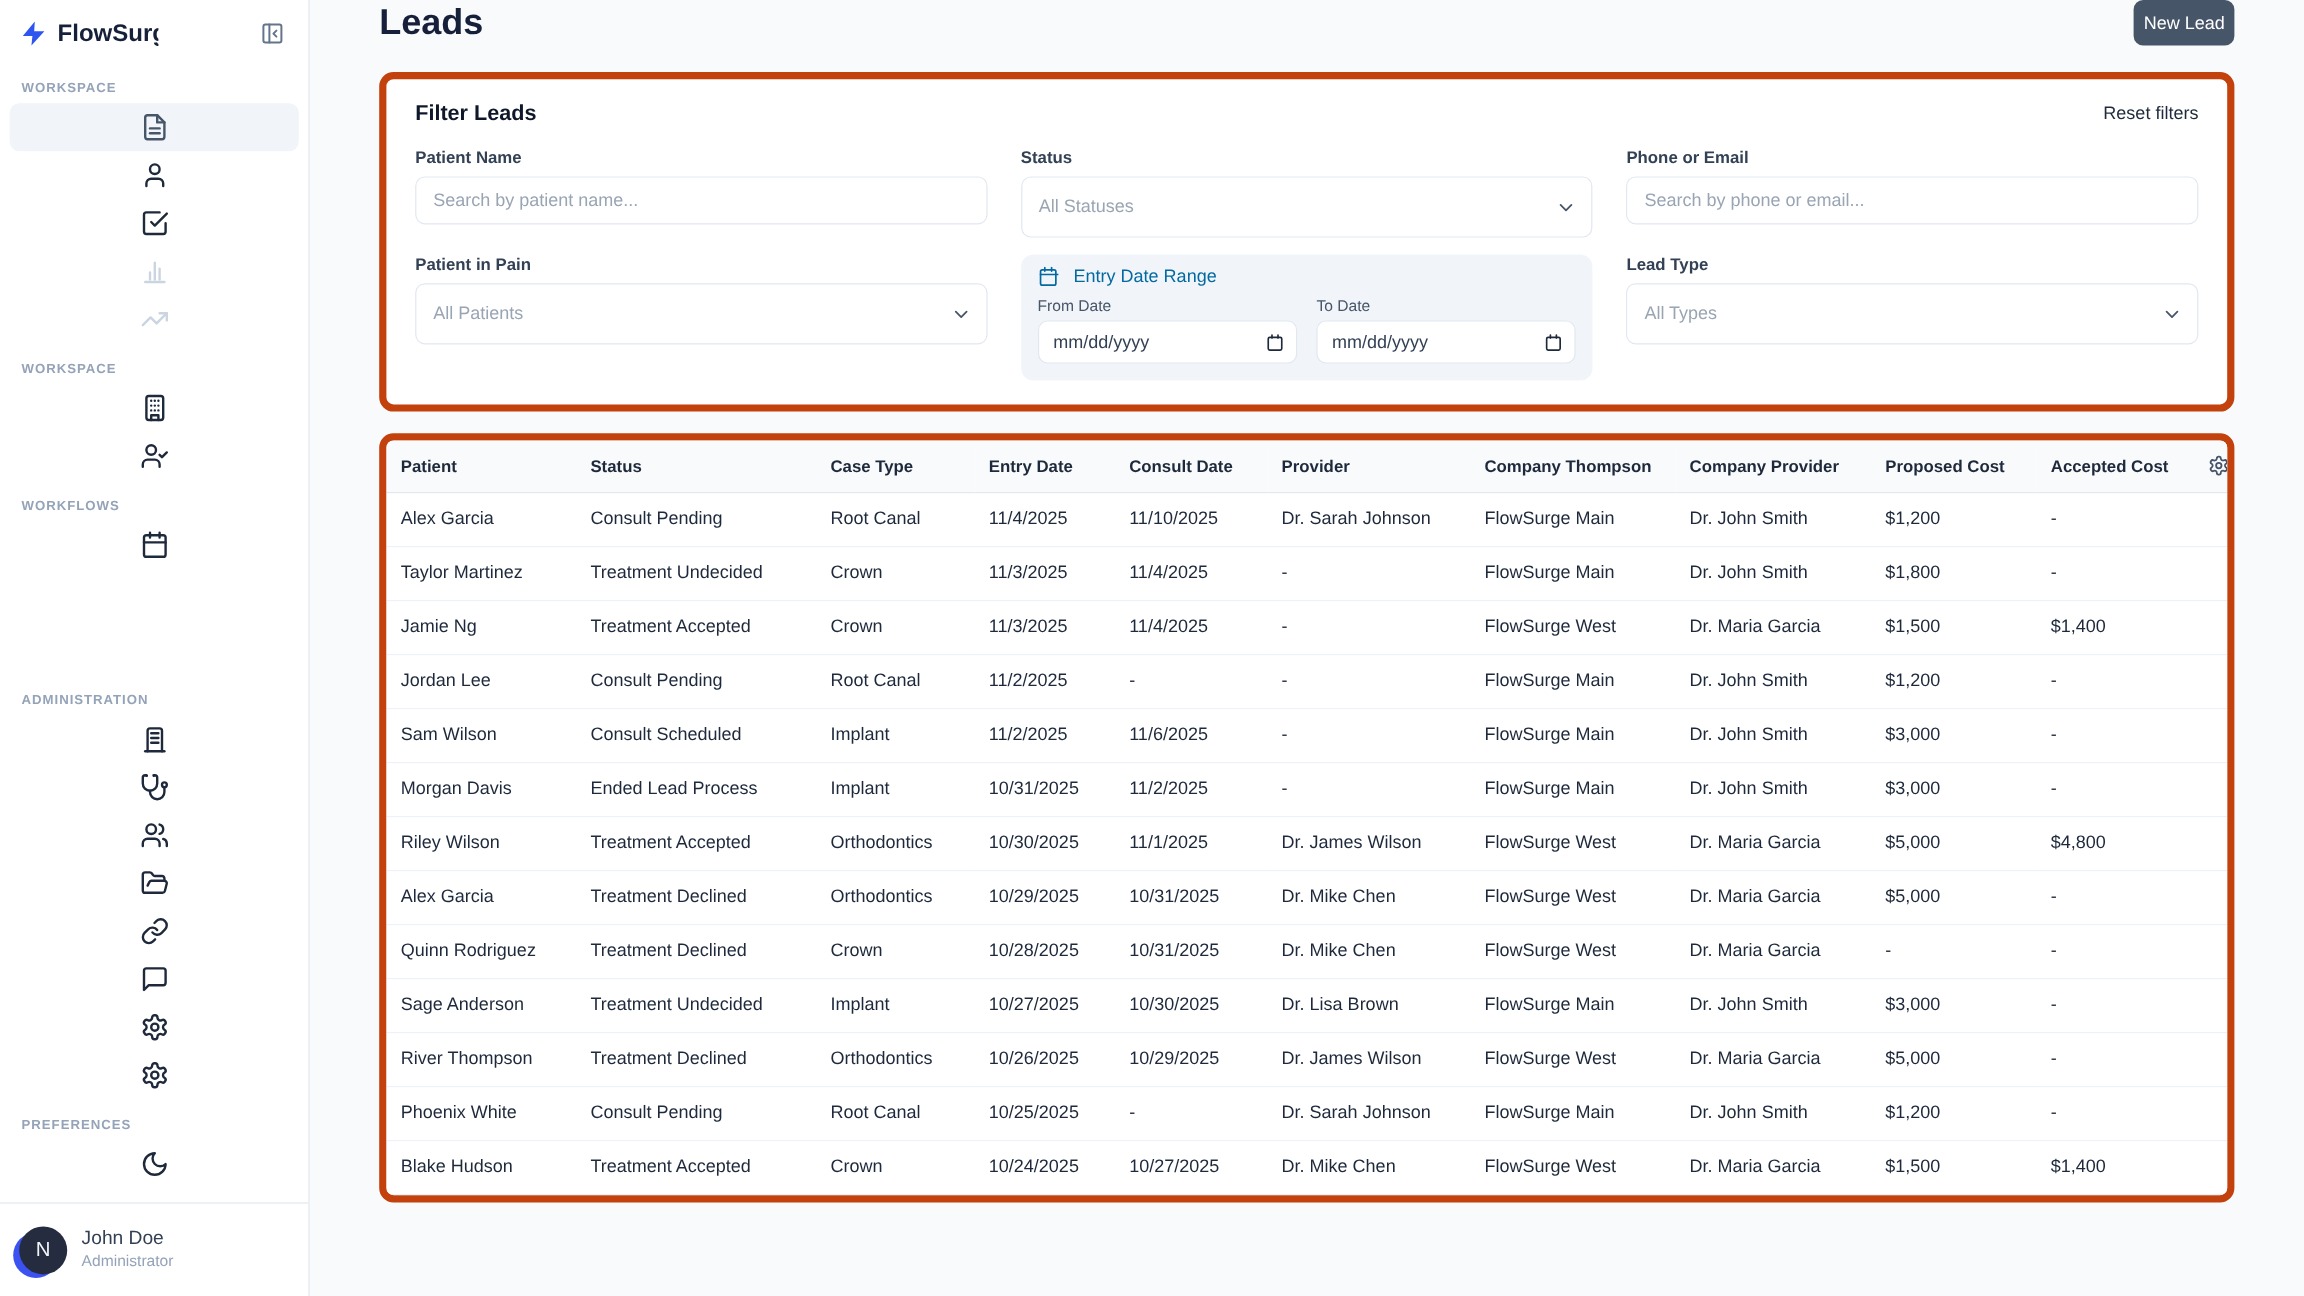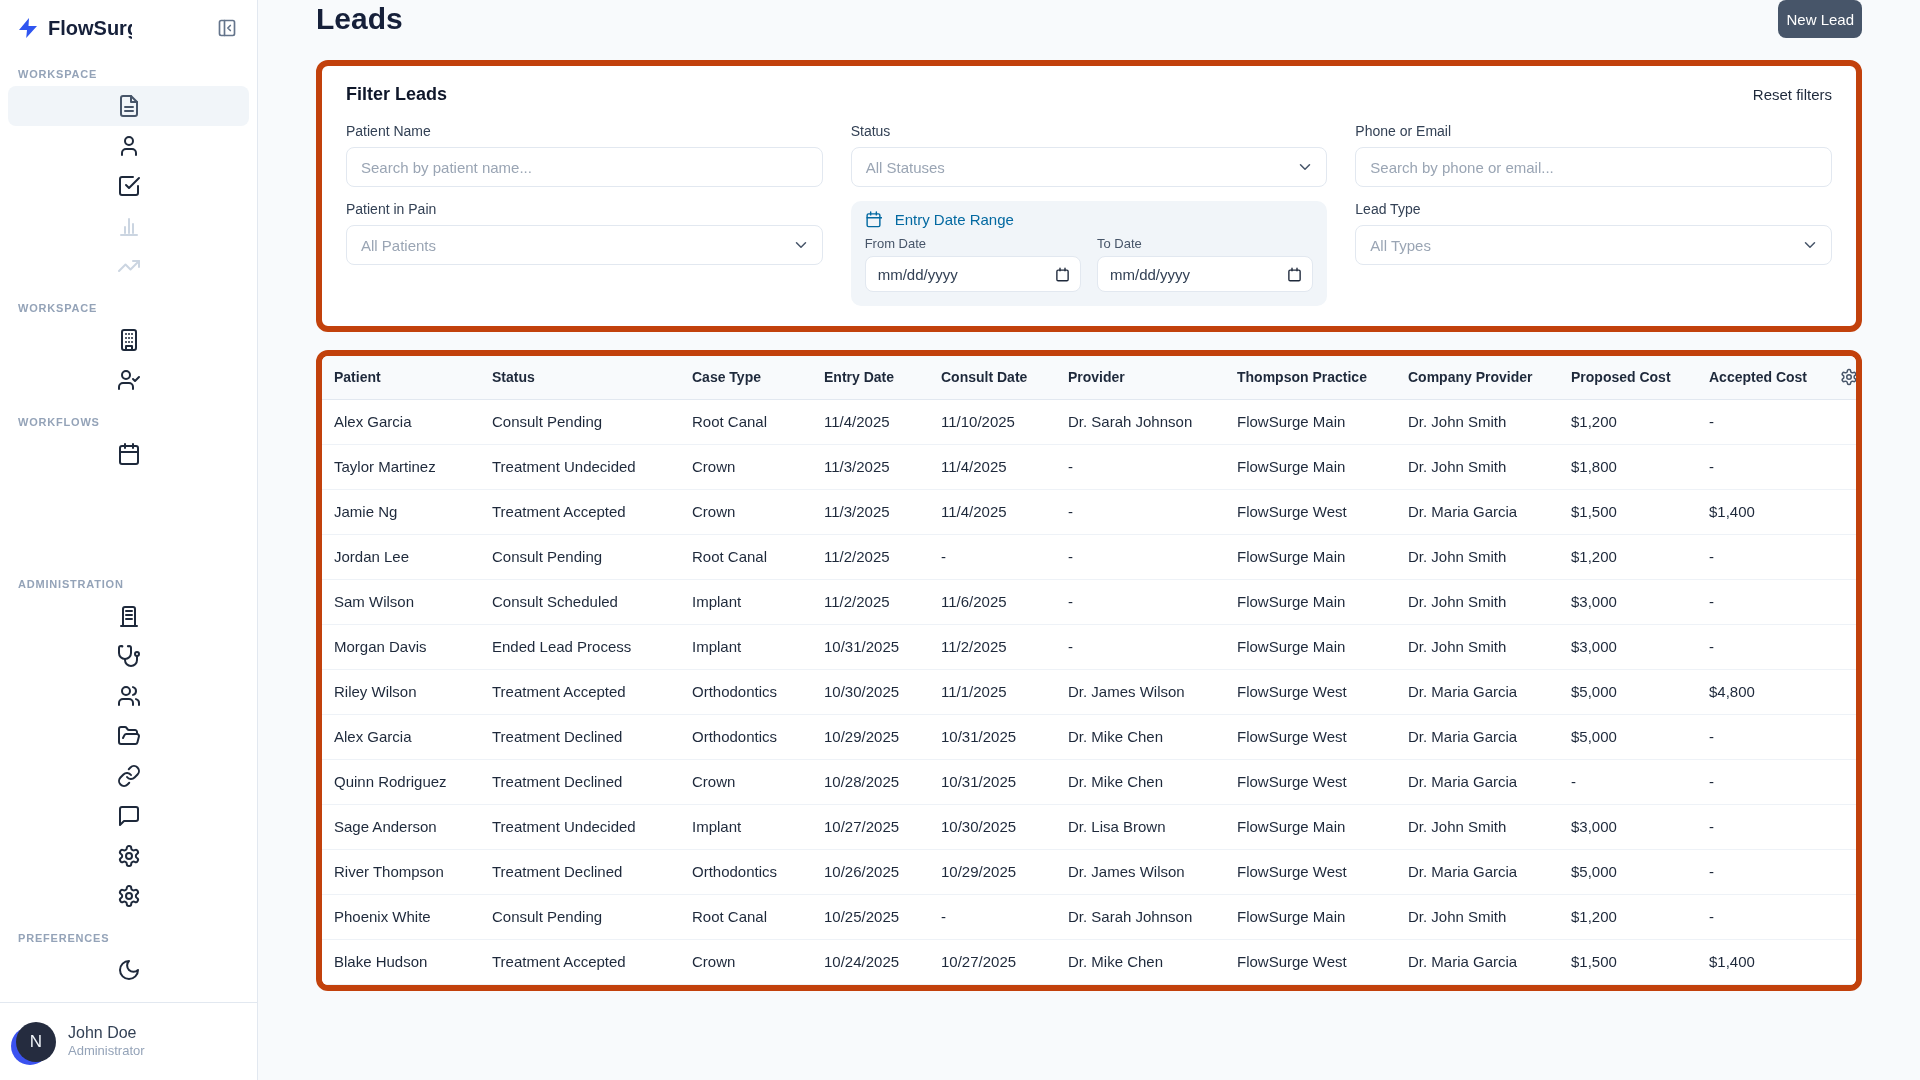--- a/index.html
+++ b/index.html
@@ -59,28 +59,28 @@
     background:#475569; color:#ffffff; border:none; border-radius:8px; height:38px;
     padding:0 8px; font-size:15px; font-family:inherit; cursor:pointer;
   }
 
   .card { background:#ffffff; border:6px solid #c2410c; border-radius:12px; }
   .filter-card { margin-top:22px; padding:18px 24px 20px; }
   .filter-head { display:flex; align-items:center; justify-content:space-between; margin-bottom:18px; }
   .filter-title { font-size:18px; font-weight:600; color:#0f172a; }
   .reset-btn { background:none; border:none; font-family:inherit; font-size:15px; font-weight:500; color:#1e293b; cursor:pointer; }
   .filter-grid { display:grid; grid-template-columns:1fr 1fr 1fr; column-gap:28px; row-gap:14px; align-items:start; }
-  .field-label { font-size:14px; font-weight:400; color:#334155; margin-bottom:8px; }
+  .field-label { font-size:14px; font-weight:700; color:#334155; margin-bottom:8px; }
   .text-input {
     width:100%; height:40px; border:1px solid #e2e8f0; border-radius:8px; background:#fff;
     padding:0 14px; font-size:15px; font-family:inherit; color:#1e293b;
   }
   .text-input::placeholder { color:#9aa5b4; }
   .select {
-    width:100%; height:40px; border:1px solid #e2e8f0; border-radius:8px; background:#fff;
+    width:100%; height:51px; border:1px solid #e2e8f0; border-radius:8px; background:#fff;
     padding:0 12px 0 14px; display:flex; align-items:center; justify-content:space-between;
     cursor:pointer;
   }
   .select .value { font-size:15px; color:#9aa5b4; }
   .select .chev { color:#475569; }
 
   .date-range-box { background:#f1f5f9; border-radius:10px; padding:10px 14px 14px; }
   .date-range-title { display:flex; align-items:center; gap:13px; font-size:15px; font-weight:500; color:#0369a1; margin-bottom:8px; }
   .date-range-grid { display:grid; grid-template-columns:1fr 1fr; gap:16px; }
   .sub-label { font-size:13px; color:#475569; margin-bottom:5px; }
@@ -417,21 +417,21 @@
           <col style="width:38px">
       </colgroup>
       <thead>
         <tr id="header-row">
             <th>Patient</th>
             <th>Status</th>
             <th>Case Type</th>
             <th>Entry Date</th>
             <th>Consult Date</th>
             <th>Provider</th>
-            <th>Thompson Practice</th>
+            <th>Company Thompson</th>
             <th>Company Provider</th>
             <th>Proposed Cost</th>
             <th>Accepted Cost</th>
             <th class="settings-col">
               <button class="gear-btn"><span><svg width="18" height="18" viewBox="0 0 24 24" fill="none" stroke="currentColor" stroke-width="2" stroke-linecap="round" stroke-linejoin="round">
                     <circle cx="12" cy="12" r="3"></circle>
                     <path d="M12.22 2h-.44a2 2 0 0 0-2 2v.18a2 2 0 0 1-1 1.73l-.43.25a2 2 0 0 1-2 0l-.15-.08a2 2 0 0 0-2.73.73l-.22.38a2 2 0 0 0 .73 2.73l.15.1a2 2 0 0 1 1 1.72v.51a2 2 0 0 1-1 1.74l-.15.09a2 2 0 0 0-.73 2.73l.22.38a2 2 0 0 0 2.73.73l.15-.08a2 2 0 0 1 2 0l.43.25a2 2 0 0 1 1 1.73V20a2 2 0 0 0 2 2h.44a2 2 0 0 0 2-2v-.18a2 2 0 0 1 1-1.73l.43-.25a2 2 0 0 1 2 0l.15.08a2 2 0 0 0 2.73-.73l.22-.39a2 2 0 0 0-.73-2.73l-.15-.08a2 2 0 0 1-1-1.74v-.5a2 2 0 0 1 1-1.74l.15-.09a2 2 0 0 0 .73-2.73l-.22-.38a2 2 0 0 0-2.73-.73l-.15.08a2 2 0 0 1-2 0l-.43-.25a2 2 0 0 1-1-1.73V4a2 2 0 0 0-2-2z"></path>
                   </svg></span></button>
             </th>
           </tr>

